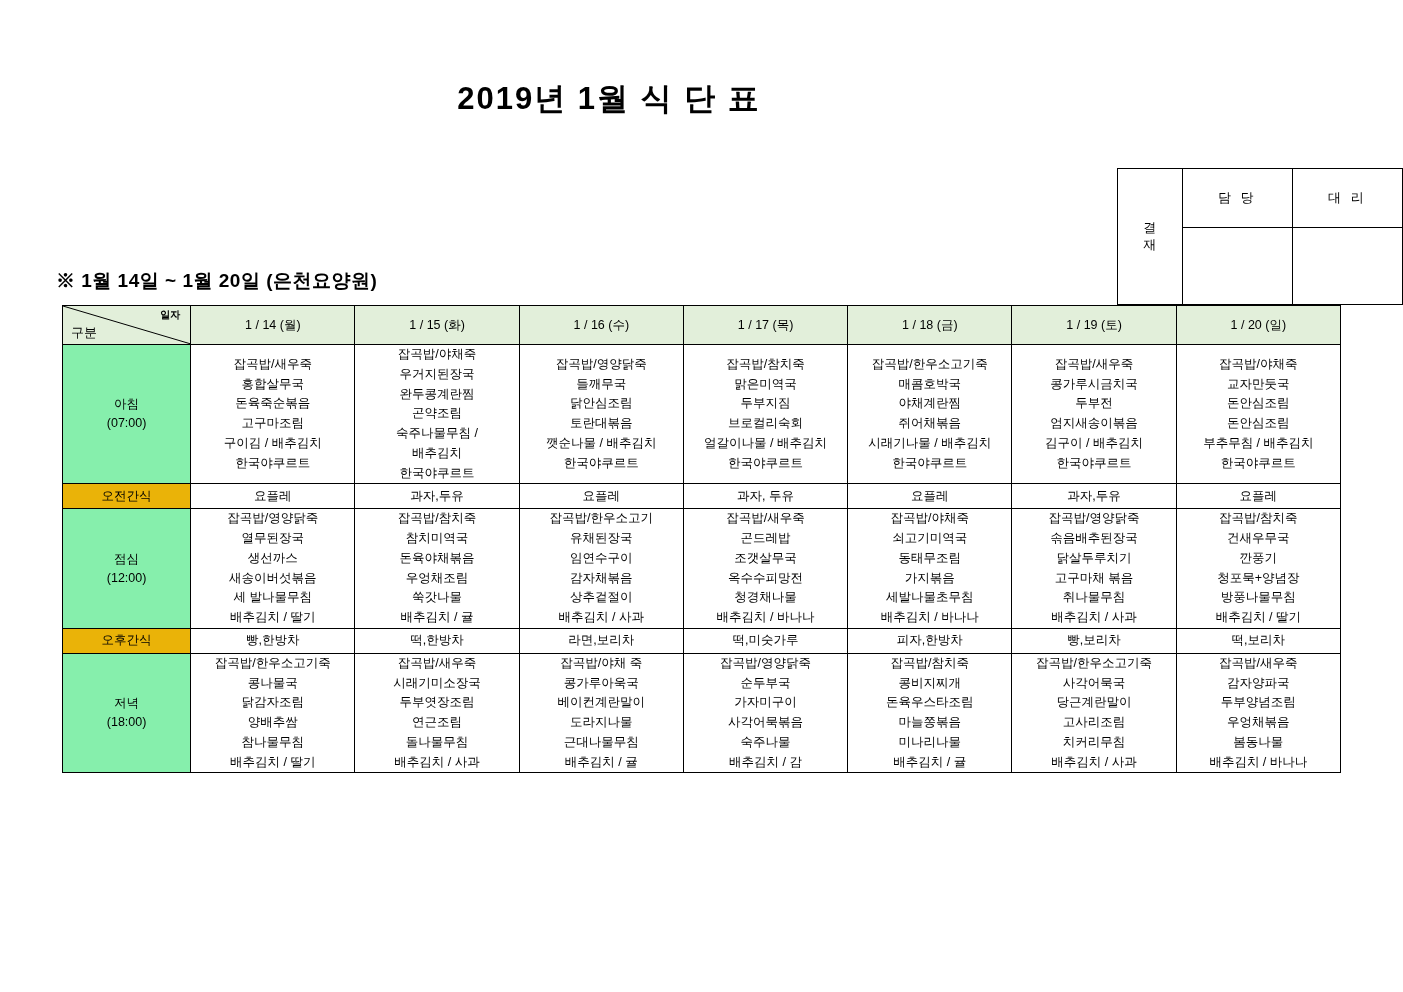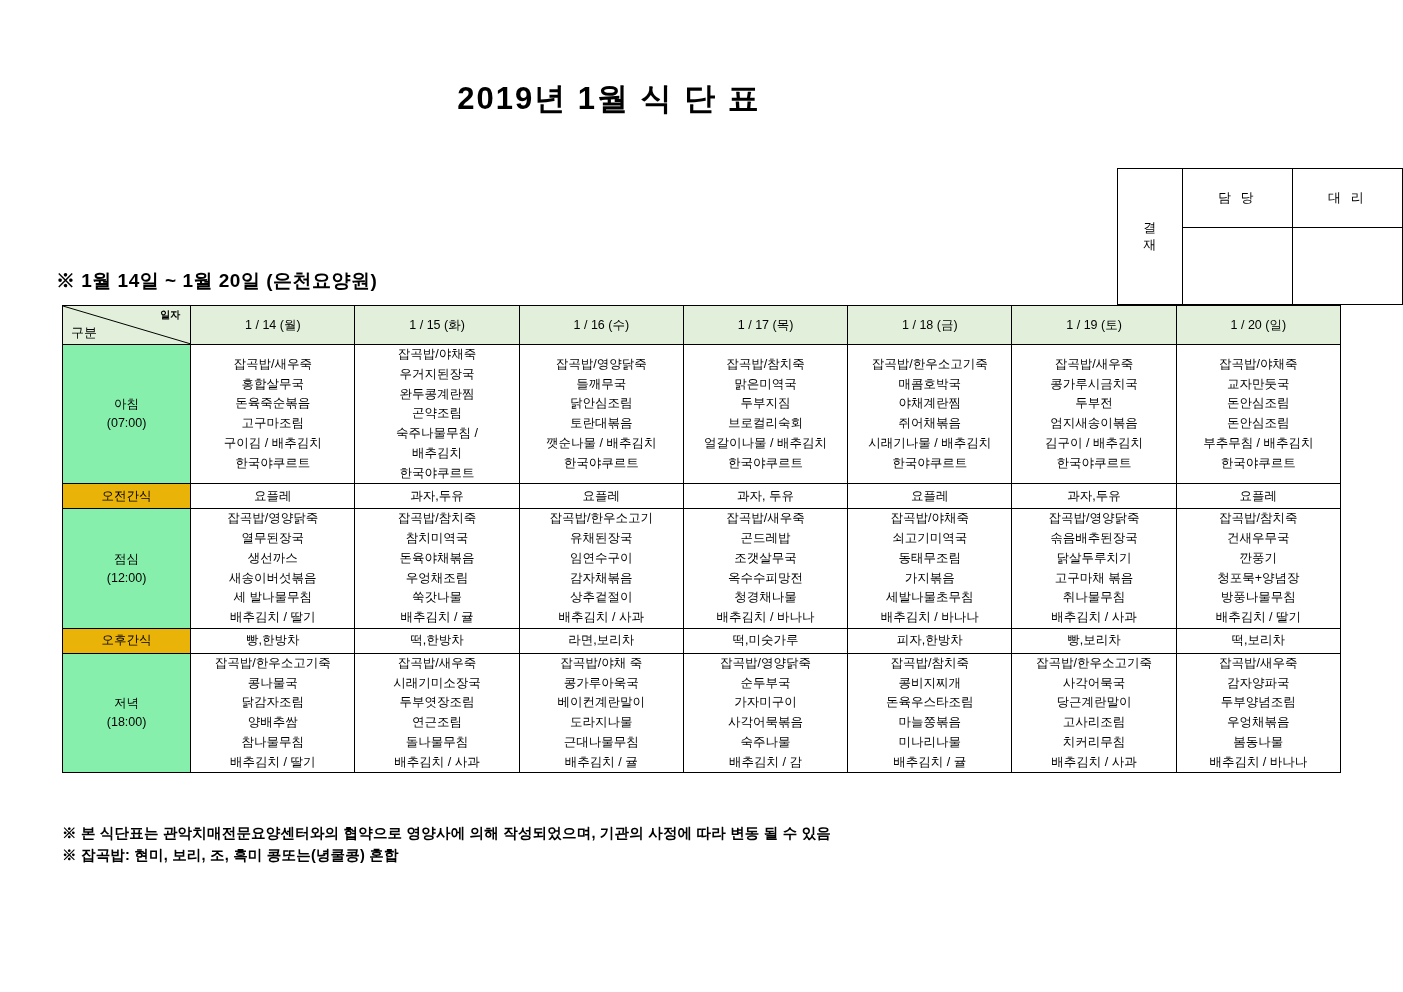--- a/index.html
+++ b/index.html
@@ -415,18 +415,14 @@
             <div>감자양파국</div>
             <div>두부양념조림</div>
             <div>우엉채볶음</div>
             <div>봄동나물</div>
             <div>배추김치 / 바나나</div>
           </td>
       </tr>
     </tbody>
   </table>
 
-  <div class="notes">
-    <div>※ 본 식단표는 관악치매전문요양센터와의 협약으로 영양사에 의해 작성되었으며, 기관의 사정에 따라 변동 될 수 있음</div>
-    <div>※ 잡곡밥: 현미, 보리, 조, 흑미 콩또는(녕쿨콩) 혼합</div>
-  </div>
 
 </div>
 
 </body></html>

